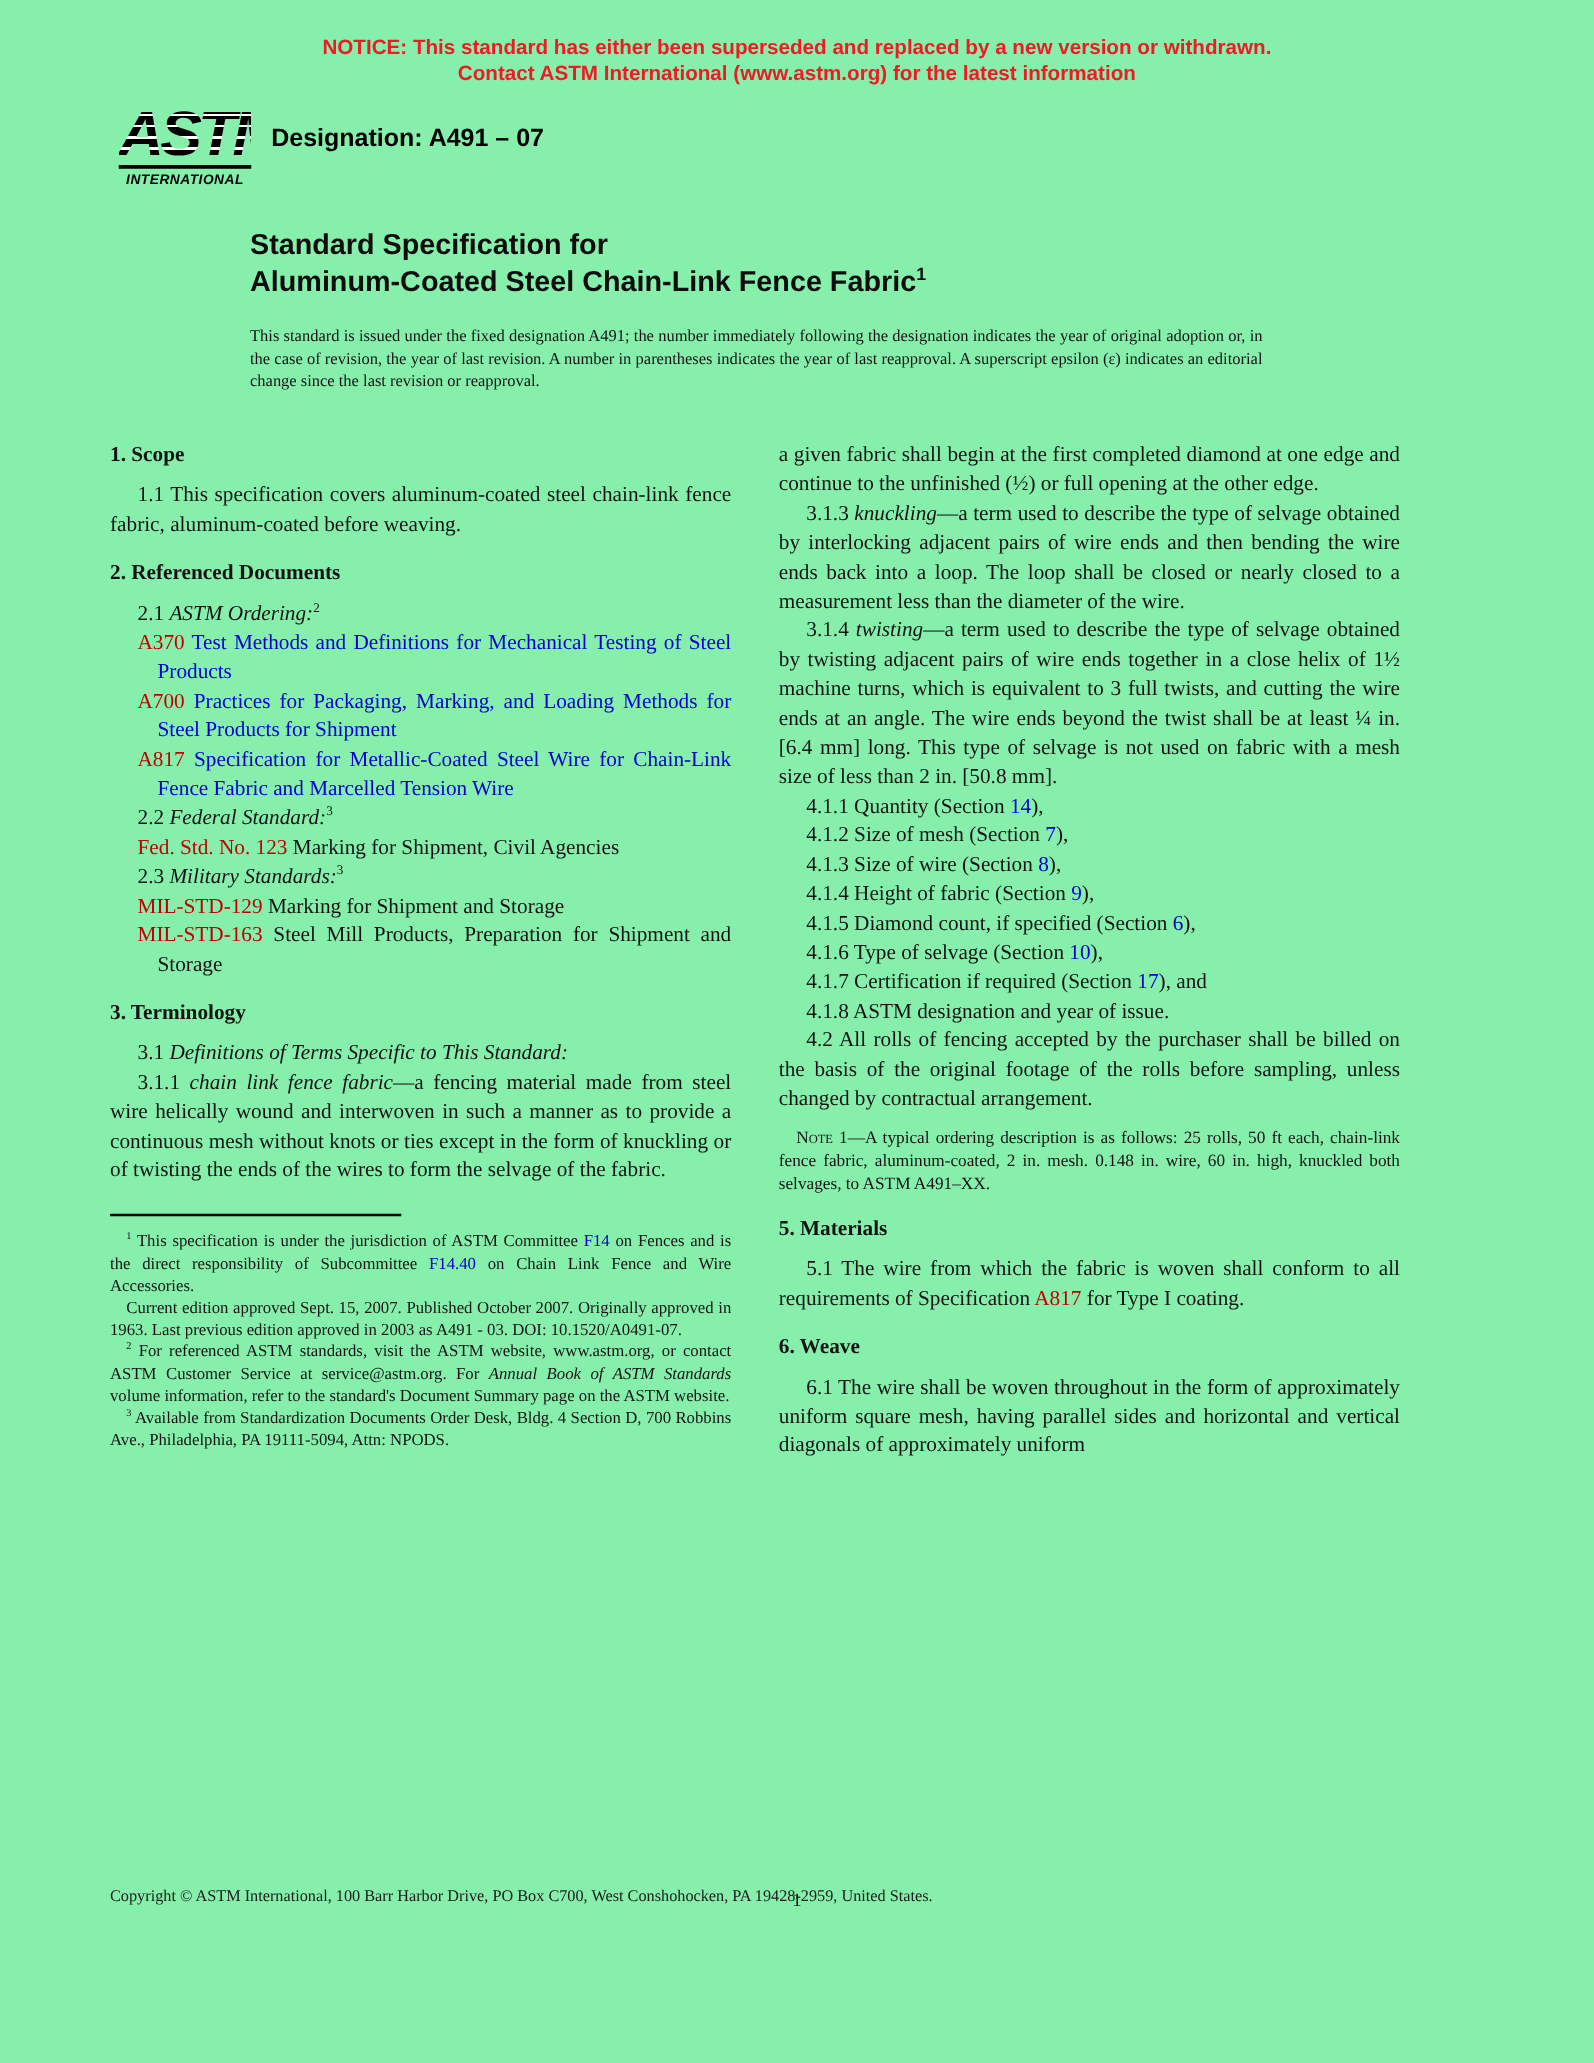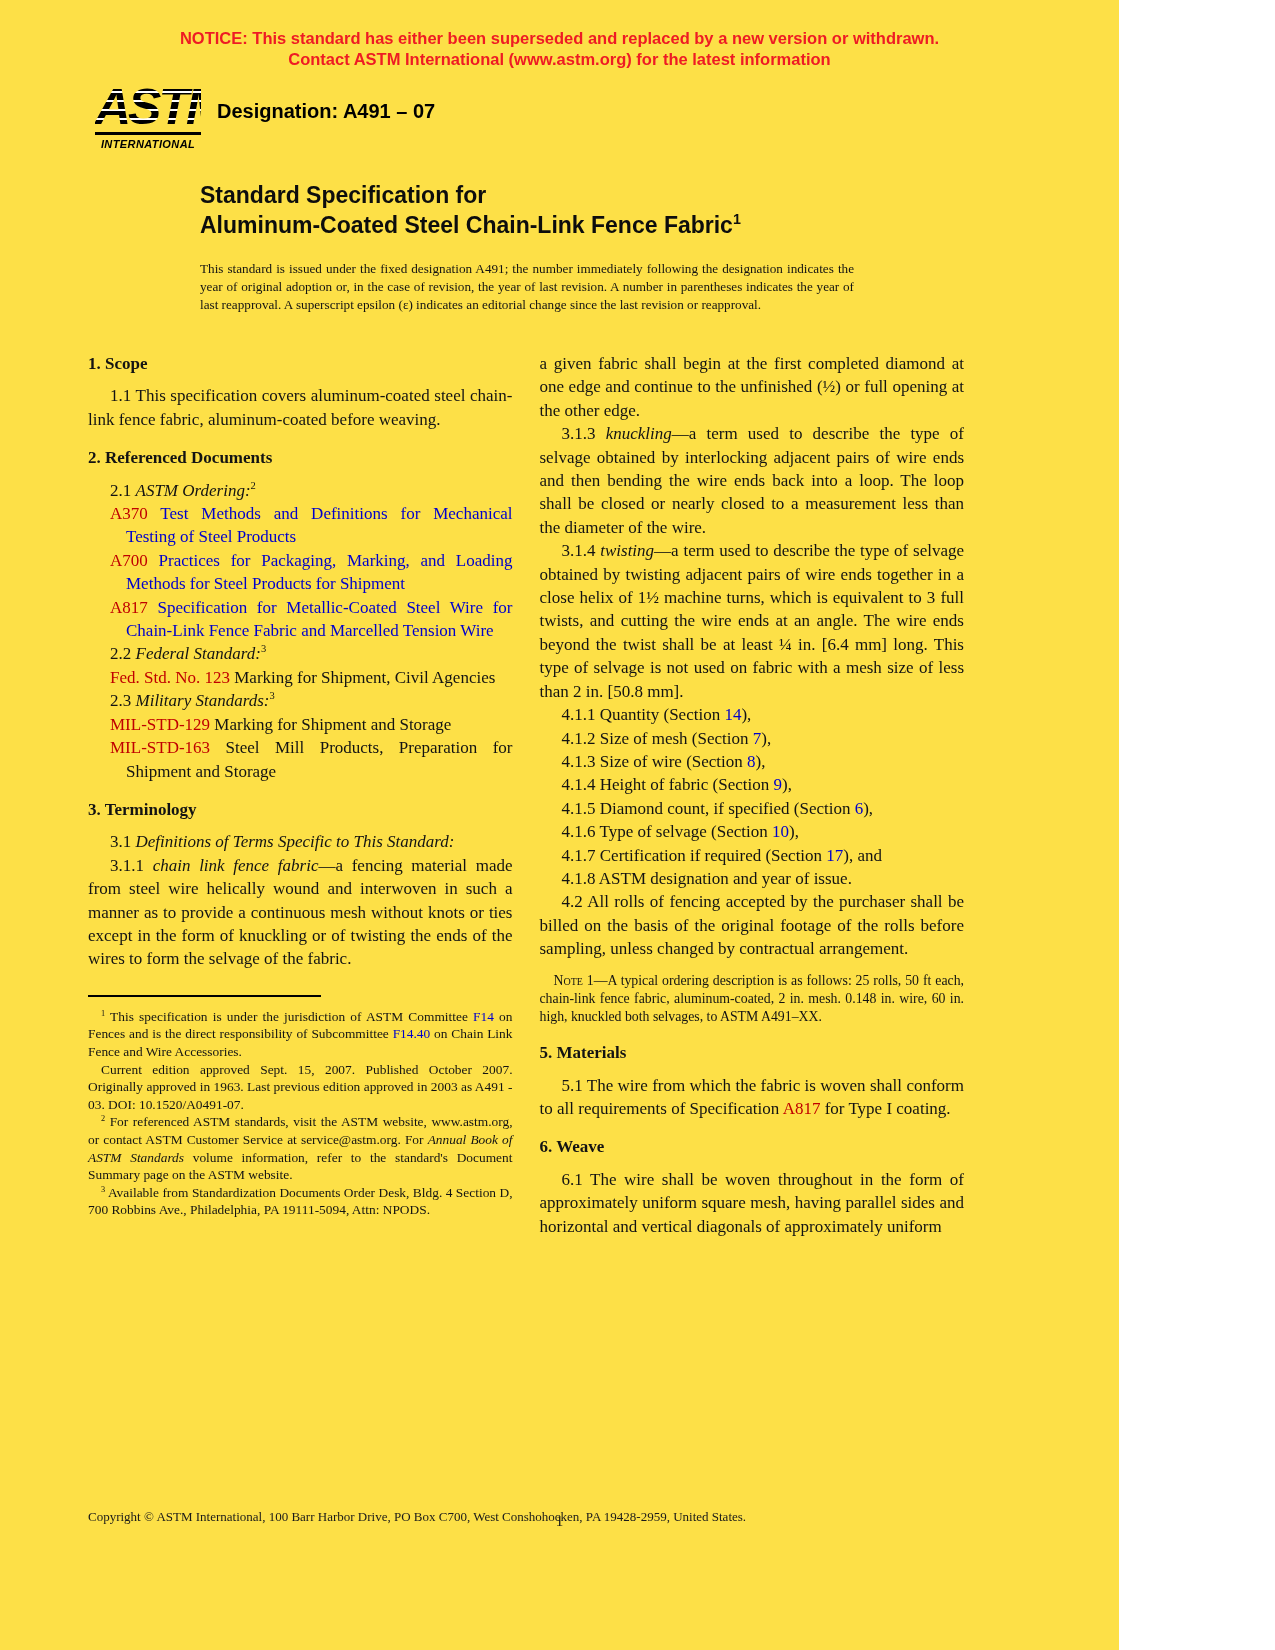--- a/index.html
+++ b/index.html
@@ -1,19 +1,19 @@
 <!DOCTYPE html>
 <html><head>
 <meta charset="utf-8">
 <style>
   * { box-sizing: border-box; }
   body { margin: 0; background: #ffffff; }
   .page {
-    width: 1119px; height: 1650px; position: relative; overflow: hidden;
-    background: #fde047; color: #131313;
+    width: 1275px; height: 1650px; position: relative; overflow: hidden;
+    background: #86efac; color: #131313;
     font-family: "Liberation Serif", serif;
   }
   .notice {
     padding-top: 28px; text-align: center;
     font-family: "Liberation Sans", sans-serif; font-weight: bold;
     font-size: 16.5px; line-height: 21px; color: #ee1b24;
   }
   .header-row { display: flex; align-items: flex-start; gap: 16px; margin: 14px 0 0 95px; }
   .logo { width: 106px; text-align: center; }
   .logo-astm {
@@ -36,21 +36,21 @@
     font-family: "Liberation Sans", sans-serif; font-weight: bold;
     font-size: 20px; padding-top: 16px; color: #000;
   }
   .title-block {
     margin: 30px 155px 0 200px;
     font-family: "Liberation Sans", sans-serif; font-weight: bold;
     font-size: 23px; line-height: 30px; color: #0d0d0d;
   }
   .sup { vertical-align: super; font-size: 0.62em; line-height: 0; }
   .issued { margin: 20px 265px 0 200px; font-size: 13.2px; line-height: 18px; text-align: justify; }
-  .body-cols { display: flex; gap: 27px; margin: 38px 155px 0 88px; font-size: 17px; line-height: 23.4px; }
+  .body-cols { display: flex; gap: 38px; margin: 38px 155px 0 88px; font-size: 17px; line-height: 23.4px; }
   .col { flex: 1; min-width: 0; }
   .col > :first-child { margin-top: 0; }
   .h { font-weight: bold; margin: 15px 0 9px; }
   .p { margin: 0; text-indent: 22px; text-align: justify; }
   .p.cont { text-indent: 0; }
   .ref { margin: 0 0 0 38px; text-indent: -16px; text-align: justify; }
   .i { font-style: italic; }
   .lr { color: #c00000; }
   .lb { color: #0000cc; }
   .sc { font-variant: small-caps; }

